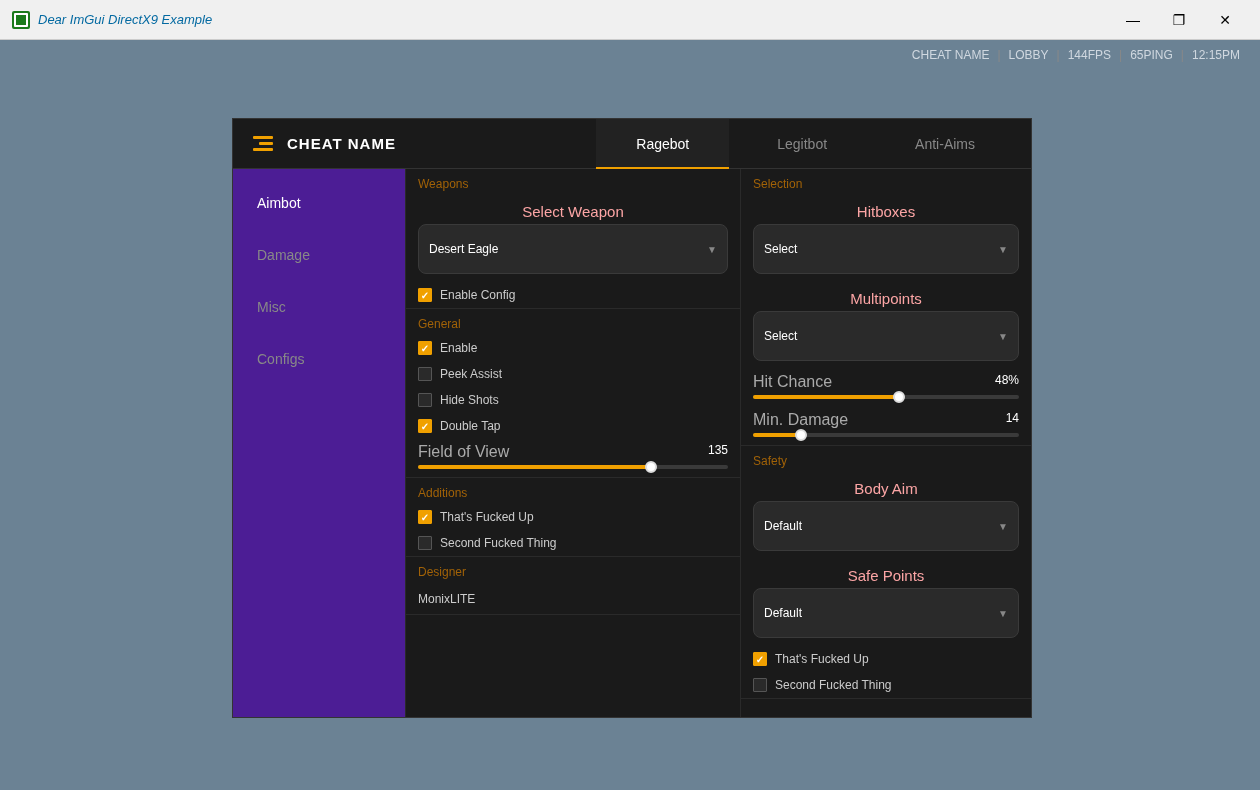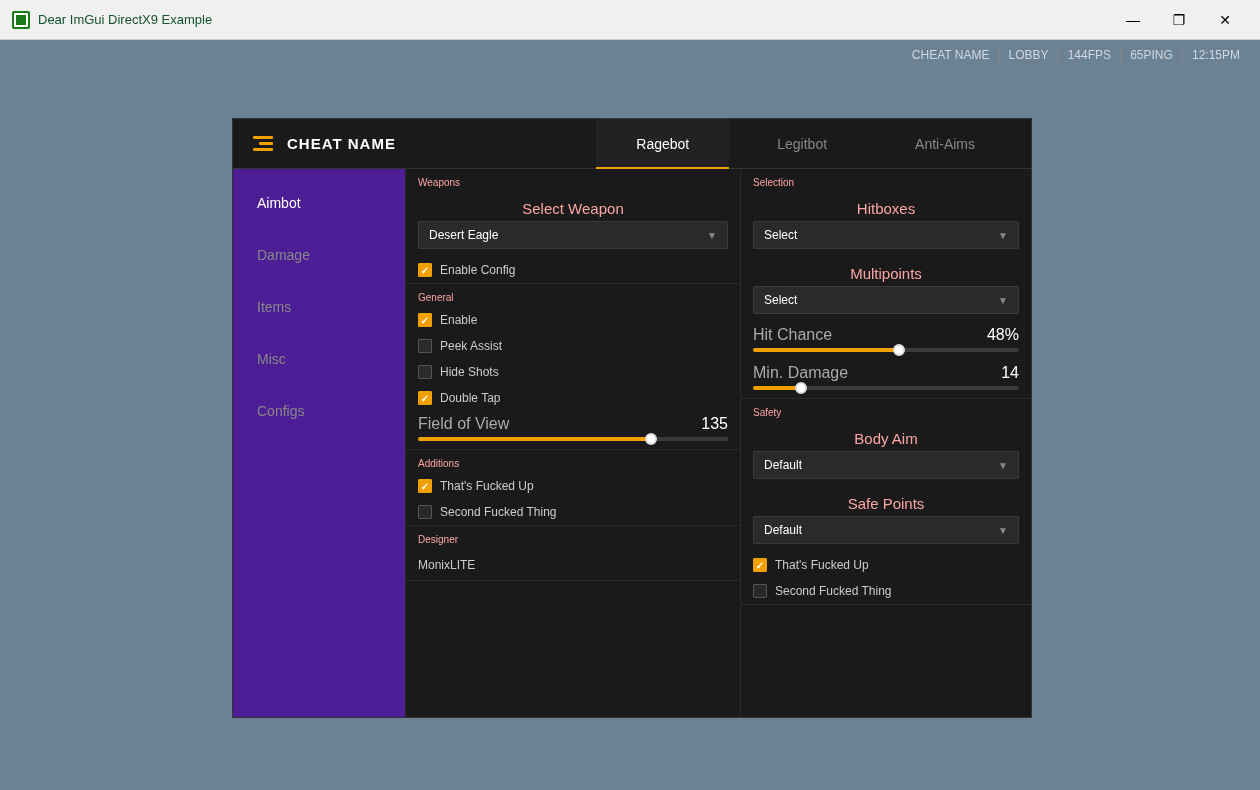--- a/index.html
+++ b/index.html
@@ -32,22 +32,23 @@
       display: flex; align-items: center; justify-content: center;
     }
     .title-bar-icon::after {
       content: '';
       width: 10px; height: 10px;
       border: 2px solid #fff;
       border-radius: 1px;
     }
     .title-bar-title {
       font-size: 13px;
-      color: #14532d;
+      color: #0369a1;
       flex: 1;
+      font-style: italic;
     }
     .title-bar-controls {
       display: flex;
       gap: 0;
     }
     .title-bar-btn {
       width: 46px; height: 40px;
       display: flex; align-items: center; justify-content: center;
       cursor: pointer;
       font-size: 14px;
@@ -196,27 +197,27 @@
       display: block;
       text-align: center;
     }
 
     
     .dropdown {
       width: 100%;
       background: #2a2a2a;
       border: 1px solid #3a3a3a;
       color: #fff;
-      padding: 6px 10px;
+      padding: 17px 10px;
       font-size: 12px;
       display: flex;
       align-items: center;
       justify-content: space-between;
       cursor: pointer;
-      border-radius: 1px;
+      border-radius: 8px;
     }
     .dropdown-arrow {
       color: #888;
       font-size: 10px;
     }
 
     
     .checkbox-row {
       display: flex;
       align-items: center;
@@ -250,21 +251,21 @@
     
     .slider-row {
       padding: 4px 12px 8px;
     }
     .slider-header {
       display: flex;
       justify-content: space-between;
       margin-bottom: 4px;
     }
     .slider-label { color: #aaa; font-size: 16px; }
-    .slider-value { color: #fff; font-size: 16px; }
+    .slider-value { color: #fff; font-size: 12px; }
     .slider-track {
       width: 100%;
       height: 4px;
       background: #3a3a3a;
       border-radius: 2px;
       position: relative;
     }
     .slider-fill {
       height: 100%;
       background: #f0a000;
@@ -281,22 +282,22 @@
       transform: translateY(-50%);
       border: 2px solid #ddd;
     }
 
     .panel-section {
       border-bottom: 1px solid #2a2a2a;
     }
 
     .section-title {
       padding: 8px 12px 4px;
-      color: #fca5a5;
-      font-size: 10px;
+      color: #a16207;
+      font-size: 12px;
       font-weight: 500;
     }
   </style>
 </head>
 <body>
 
 <div class="title-bar">
   <div class="title-bar-icon"></div>
   <span class="title-bar-title">Dear ImGui DirectX9 Example</span>
   <div class="title-bar-controls">
@@ -345,23 +346,20 @@
   <div class="window-body">
 
     <div class="sidebar">
       <div class="sidebar-item active">
         <span>Aimbot</span>
       </div>
       <div class="sidebar-item">
         <span>Damage</span>
       </div>
       <div class="sidebar-item">
-        <span>Items</span>
-      </div>
-      <div class="sidebar-item">
         <span>Misc</span>
       </div>
       <div class="sidebar-item">
         <span>Configs</span>
       </div>
     </div>
 
     <div class="left-panel">
 
       <div class="panel-section">

